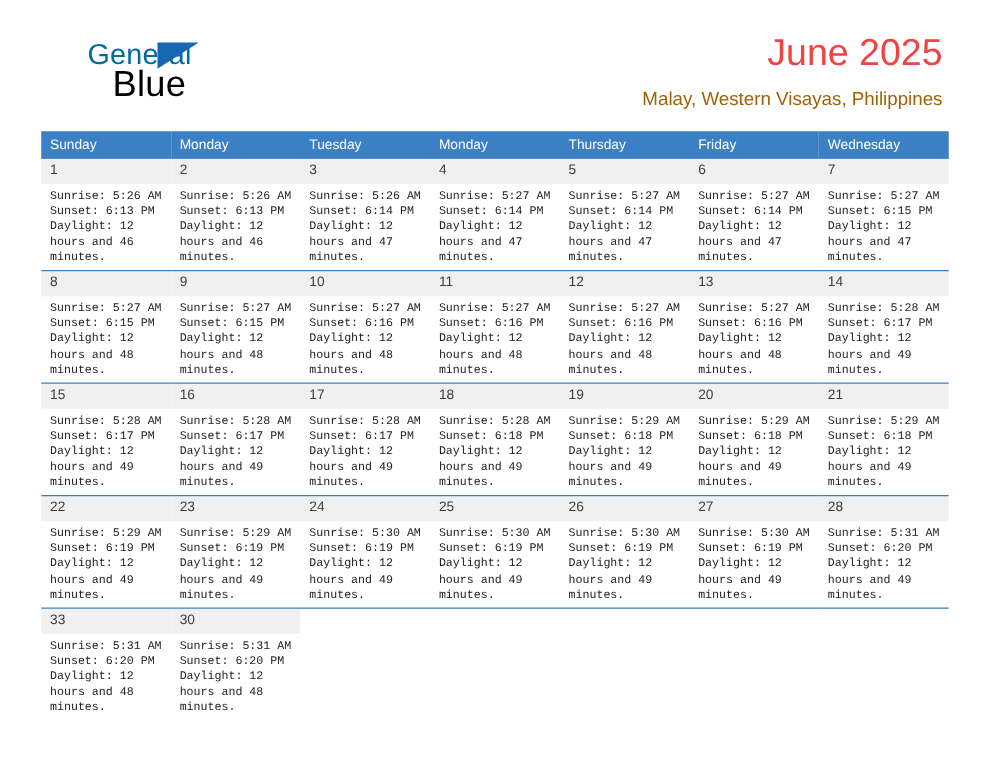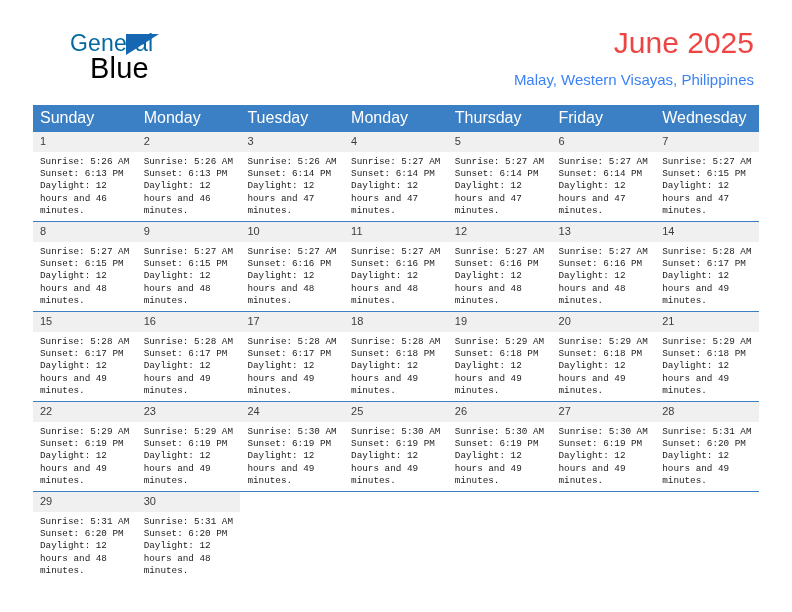--- a/index.html
+++ b/index.html
@@ -75,38 +75,38 @@
   }
   .cal-title {
     font-size: 30px;
     color: #ef4444;
     line-height: 1.1;
     white-space: nowrap;
   }
   .cal-subtitle {
     margin-top: 12px;
     font-size: 15px;
-    color: #3b82f6;
+    color: #a16207;
     white-space: nowrap;
   }
 
   
   .calendar {
     position: absolute;
     left: 33px;
     top: 105px;
     width: 726px;
     border-collapse: collapse;
     table-layout: fixed;
   }
 
   .calendar th {
     background: #3b7fc4;
     color: #ffffff;
-    font-size: 16px;
+    font-size: 11px;
     font-weight: normal;
     text-align: left;
     padding: 4px 0 4px 7px;
     height: 13px;
     border: none;
   }
 
   .calendar td {
     vertical-align: top;
     padding: 0;
@@ -476,21 +476,21 @@
                 <div>Sunrise: 5:31 AM</div>
                 <div>Sunset: 6:20 PM</div>
                 <div class="daylight">Daylight: 12 hours and 49 minutes.</div>
               </div>
             </div>
           </td>
         </tr>
         <tr class="week-row">
           <td>
             <div class="cell-inner filled">
-              <div class="daynum">29</div>
+              <div class="daynum">33</div>
               <div class="details">
                 <div>Sunrise: 5:31 AM</div>
                 <div>Sunset: 6:20 PM</div>
                 <div class="daylight">Daylight: 12 hours and 48 minutes.</div>
               </div>
             </div>
           </td>
           <td>
             <div class="cell-inner filled">
               <div class="daynum">30</div>

